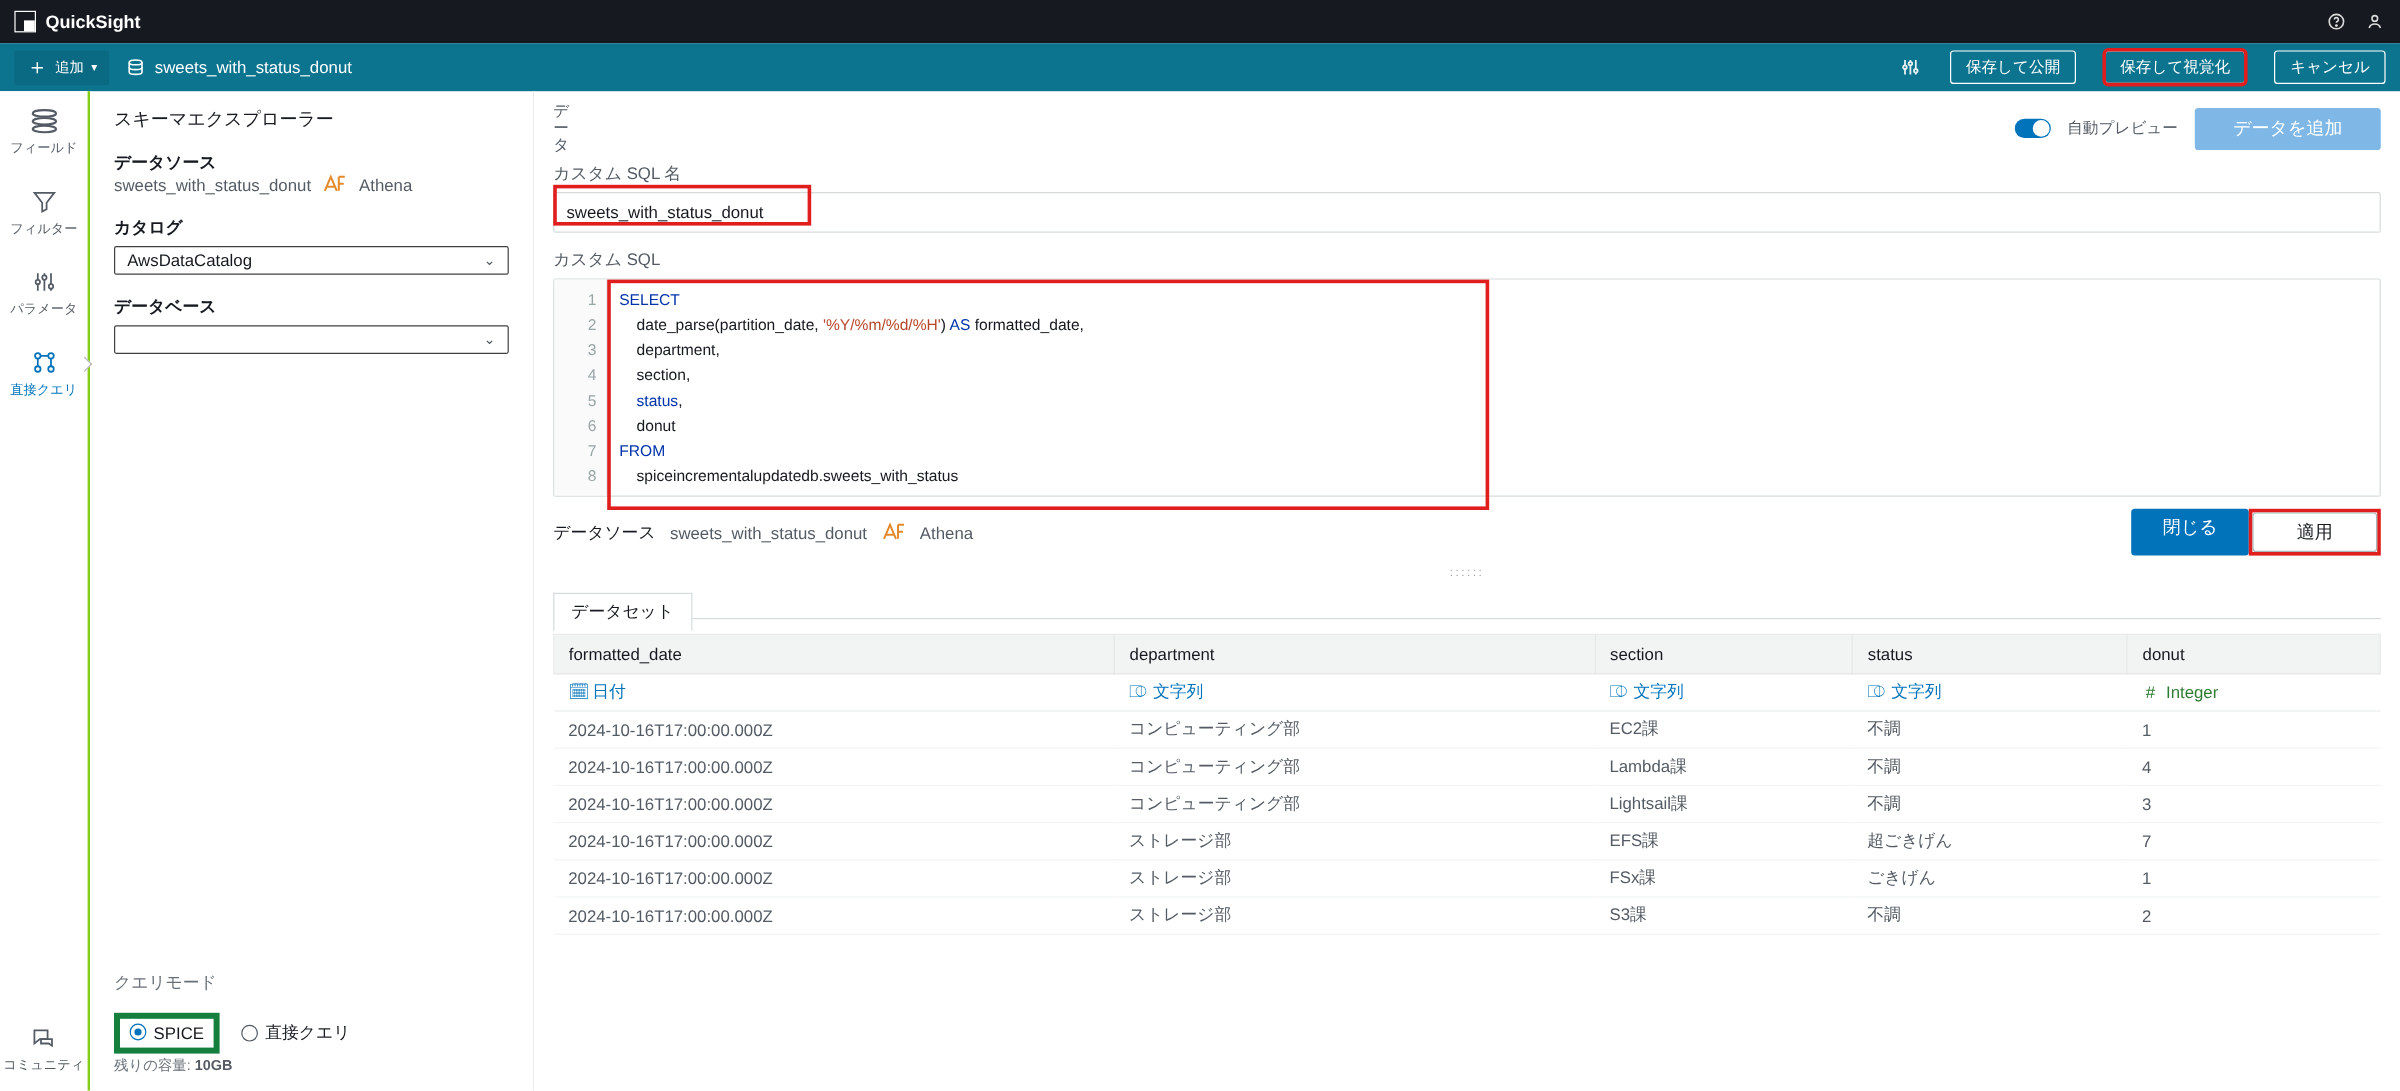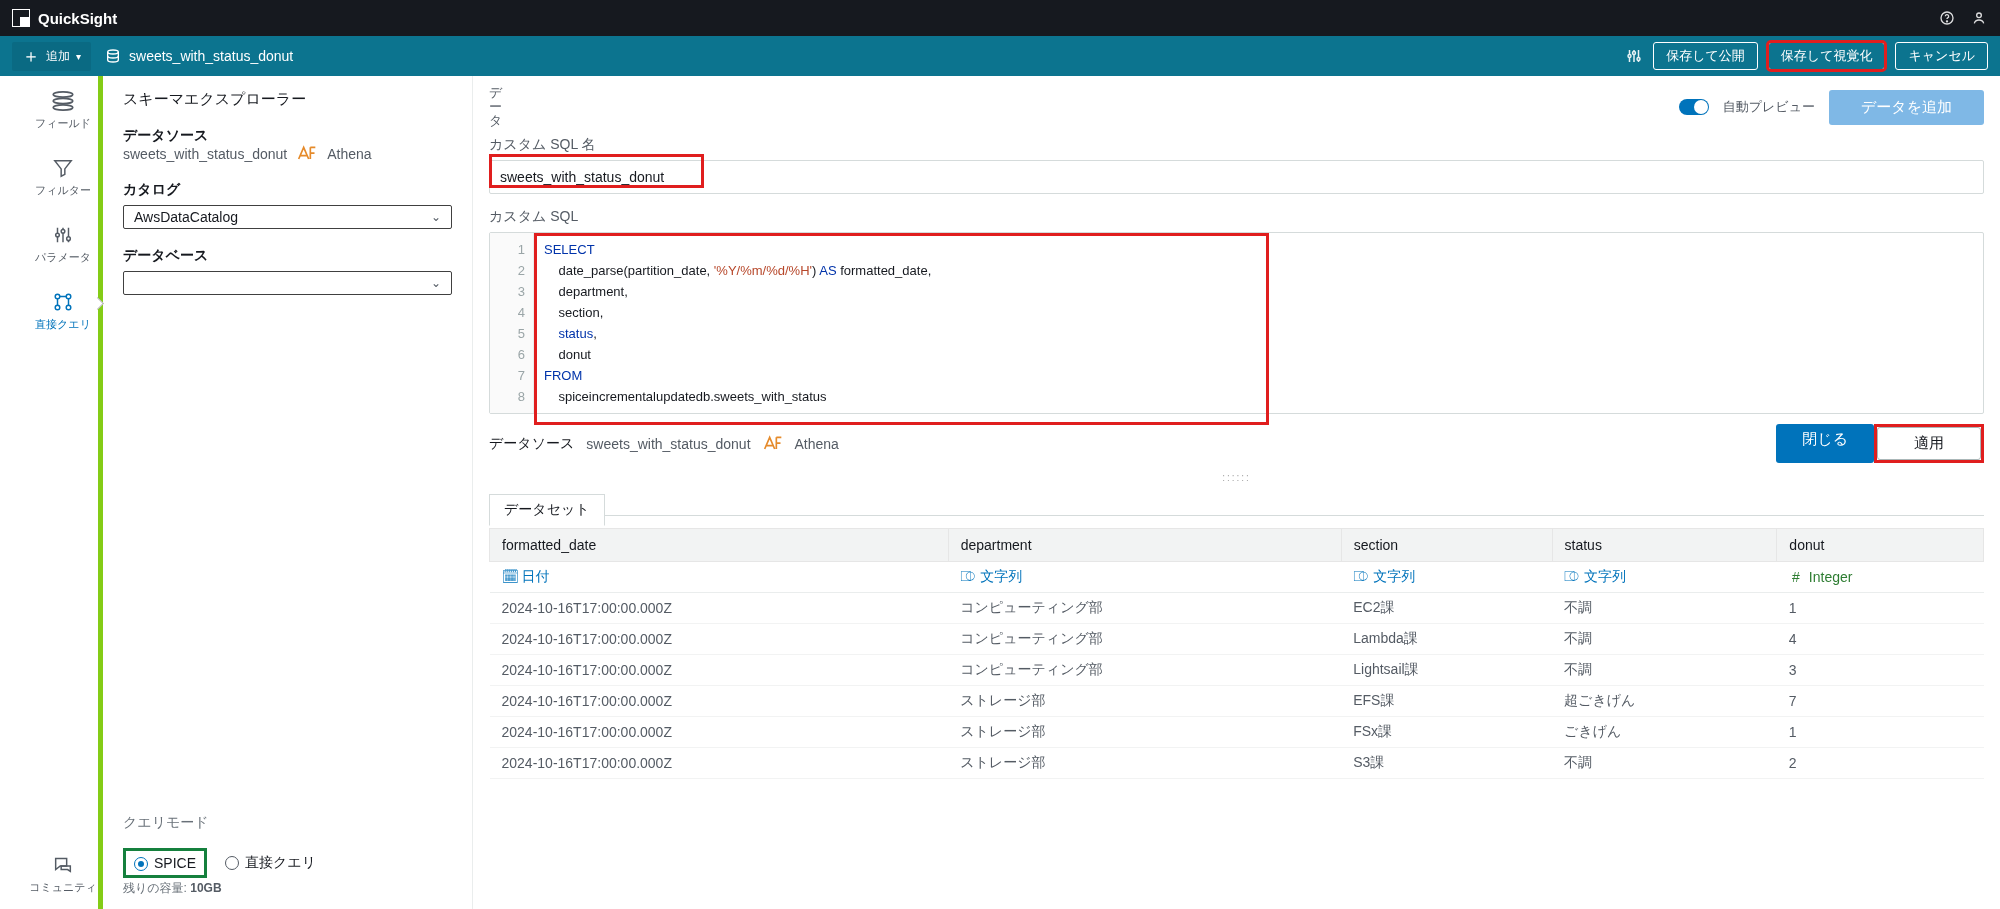--- a/index.html
+++ b/index.html
@@ -13,28 +13,28 @@
 .topbar-right { display:flex; align-items:center; gap:14px; }
 .help-icon, .user-icon { width:18px; height:18px; display:flex; align-items:center; justify-content:center; opacity:.85; }
 
 
 .toolbar { height:40px; background:#0c748f; color:#fff; display:flex; align-items:center; justify-content:space-between; padding:0 12px; }
 .toolbar-left { display:flex; align-items:center; gap:14px; }
 .add-btn { background:#0a6a83; padding:6px 10px; border-radius:2px; display:flex; align-items:center; gap:6px; font-size:12px; }
 .chev-down { font-size:10px; }
 .ds-chip { display:flex; align-items:center; gap:8px; font-size:14px; }
 .ds-icon { width:16px; height:16px; }
-.toolbar-right { display:flex; align-items:center; gap:10px; }
+.toolbar-right { display:flex; align-items:center; gap:24px; }
 .tool-btn { border:1px solid #fff; padding:4px 12px; border-radius:3px; font-size:13px; cursor:pointer; }
 .hl-red { outline:3px solid #e01e1e; outline-offset:-1px; }
 .icon-btn { width:18px; height:18px; opacity:.9; }
 
 
 .main { display:flex; height:833px; }
-.leftrail { width:75px; border-right:5px solid #84cc16; display:flex; flex-direction:column; align-items:center; padding-top:14px; gap:26px; background:#fff;margin-left:28px; }
+.leftrail { width:75px; border-right:2px solid #84cc16; display:flex; flex-direction:column; align-items:center; padding-top:14px; gap:26px; background:#fff; }
 .rail-item { display:flex; flex-direction:column; align-items:center; gap:4px; font-size:11px; color:#545b64; cursor:pointer; position:relative; }
 .rail-item.selected { color:#0073bb; }
 .rail-item.selected::after { content:""; position:absolute; right:-11px; top:8px; width:8px; height:8px; border-top:1px solid #b6b6b6; border-right:1px solid #b6b6b6; background:#fff; transform:rotate(45deg); }
 .rail-spacer { flex:1; }
 .rail-bottom { margin-bottom:14px; }
 
 
 .schema-panel { width:370px; border-right:1px solid #eaeded; padding:14px 20px; display:flex; flex-direction:column; gap:14px; position:relative; }
 .panel-title { font-size:15px; color:#16191f; }
 .panel-sub { font-size:14px; color:#16191f; font-weight:600; margin-top:4px; }
@@ -43,21 +43,21 @@
 .select-box { width:100%; height:24px; border:1px solid #404040; border-radius:2px; padding:0 10px; display:flex; align-items:center; justify-content:space-between; font-size:14px; cursor:pointer; }
 .select-box span.arrow { font-size:12px; color:#545b64; }
 
 .query-mode { position:absolute; bottom:12px; left:20px; right:20px; }
 .query-mode-title { font-size:14px; color:#687078; margin-bottom:16px; }
 .radio-row { display:flex; align-items:center; gap:18px; font-size:14px; }
 .radio-opt { display:flex; align-items:center; gap:6px; }
 .radio { width:14px; height:14px; border:1px solid #545b64; border-radius:50%; position:relative; }
 .radio.checked { border-color:#0073bb; }
 .radio.checked::after { content:""; position:absolute; inset:3px; background:#0073bb; border-radius:50%; }
-.spice-box { border:3px solid #15803d; padding:4px 8px; display:inline-flex; align-items:flex-end; gap:6px; }
+.spice-box { border:5px solid #15803d; padding:4px 8px; display:inline-flex; align-items:flex-start; gap:6px; }
 .rc { font-size:12px; color:#687078; margin-top:2px; }
 .rc b { font-weight:700; color:#545b64; }
 
 
 .content { flex:1; padding:10px 16px 0 16px; display:flex; flex-direction:column; }
 .content-top-row { display:flex; align-items:center; justify-content:space-between; height:42px; }
 .dt-label { font-size:13px; color:#545b64; width:14px; line-height:1.1; }
 .right-controls { display:flex; align-items:center; gap:14px; }
 .toggle { width:30px; height:16px; background:#0073bb; border-radius:8px; position:relative; }
 .toggle::after { content:""; position:absolute; right:1px; top:1px; width:14px; height:14px; background:#fff; border-radius:50%; }

